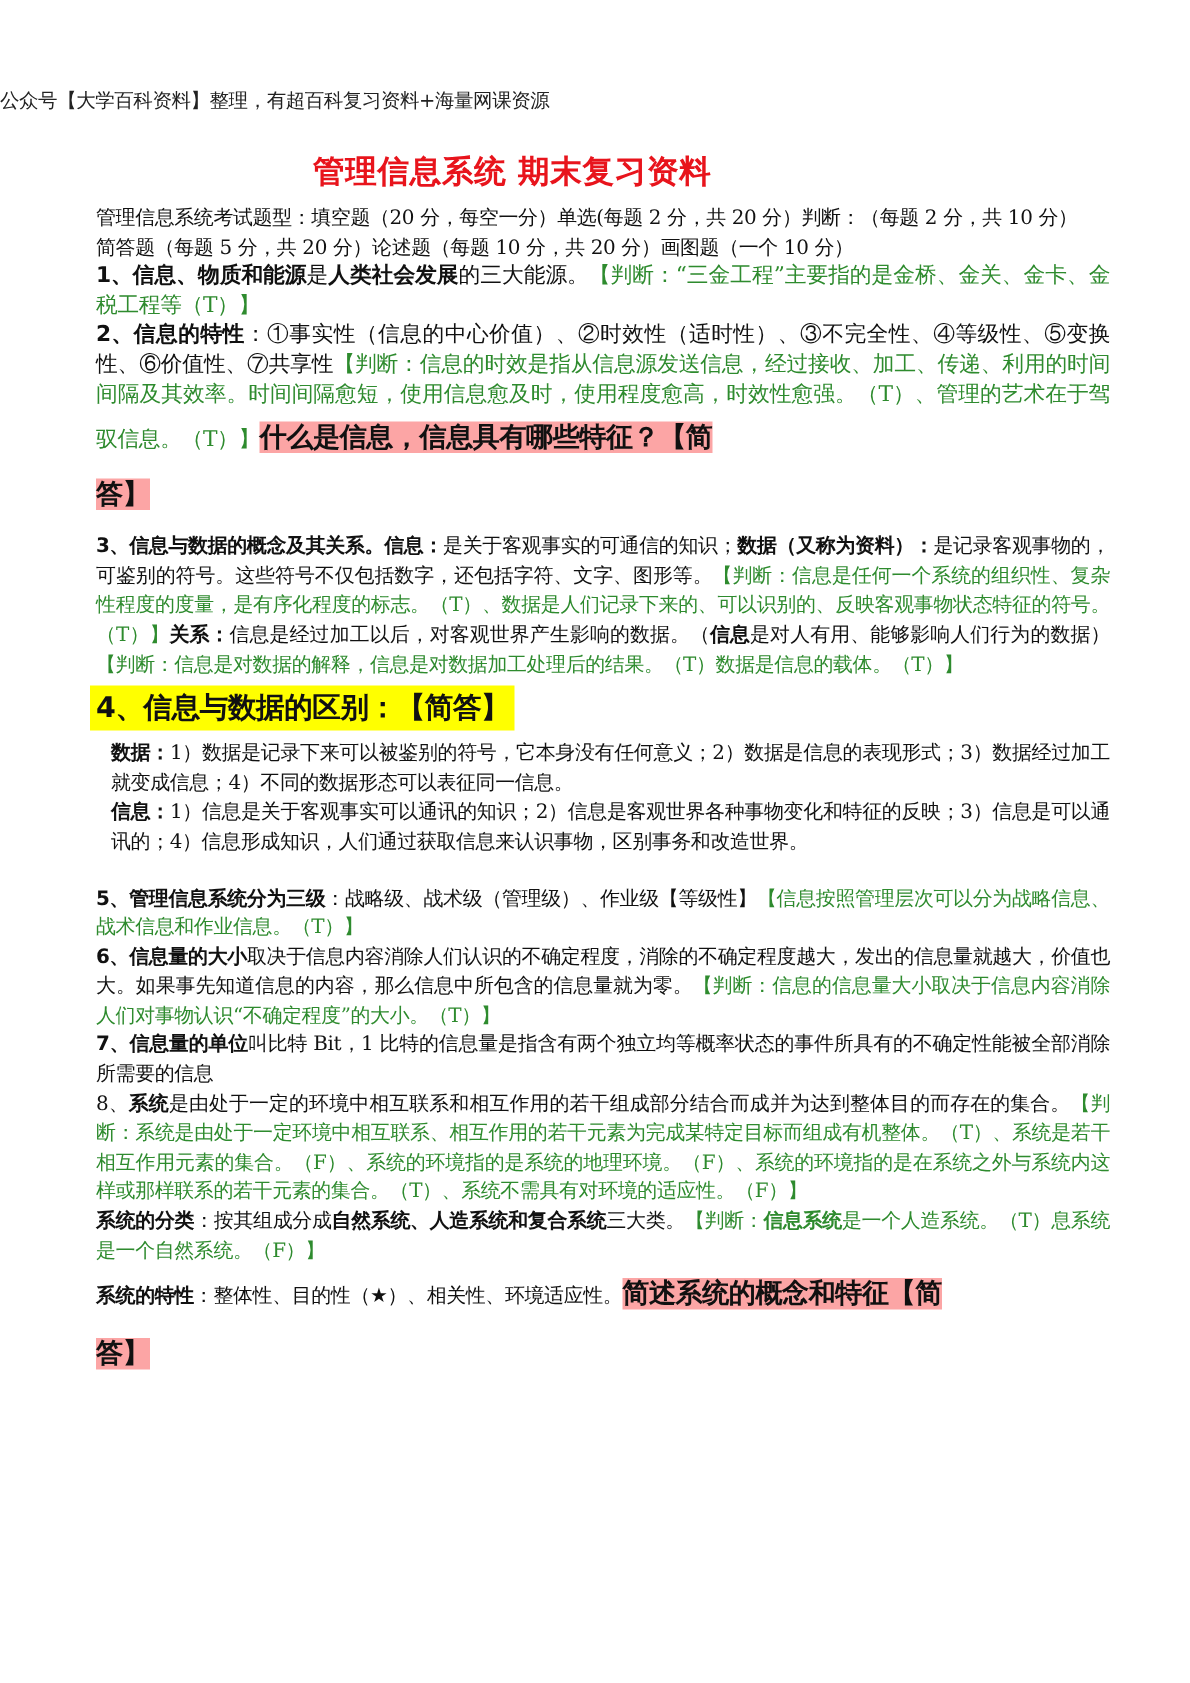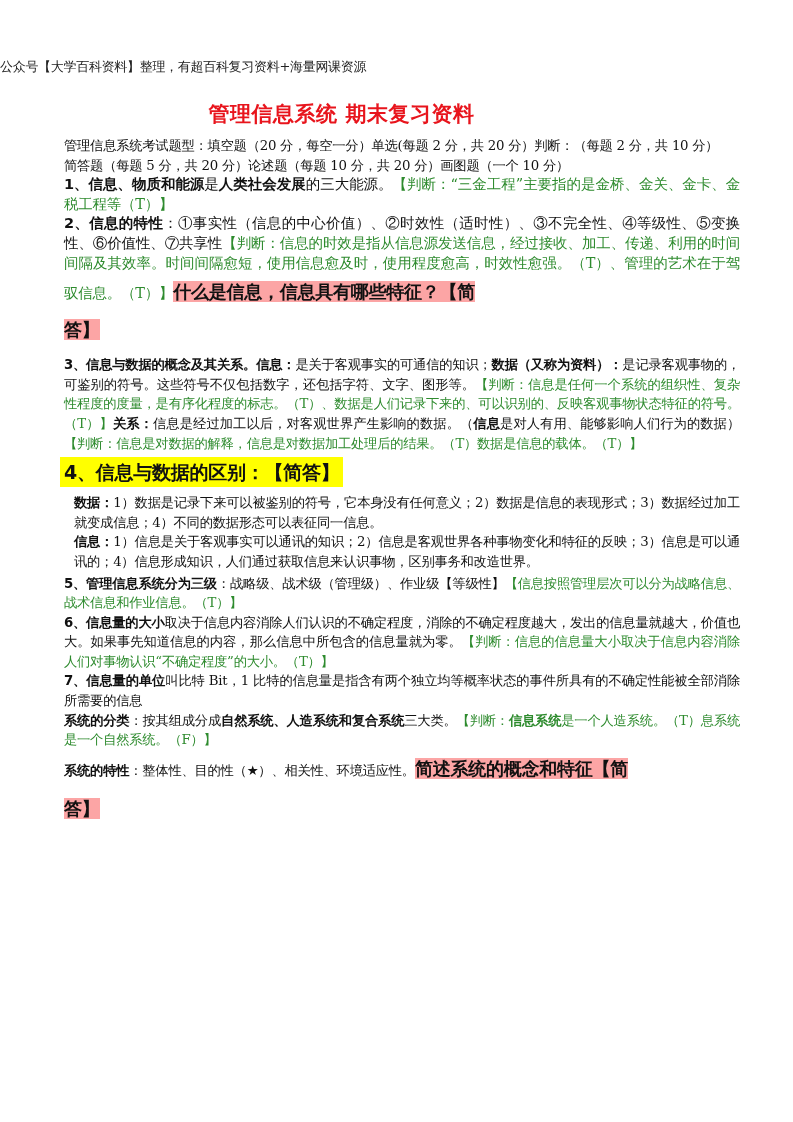--- a/index.html
+++ b/index.html
@@ -73,32 +73,35 @@
 
     <div class="sec4">4、信息与数据的区别：【简答】</div>
 
     <p class="p indent2">
       <span class="b">数据：</span><span>1）数据是记录下来可以被鉴别的符号，它本身没有任何意义；2）数据是信息的表现形式；3）数据经过加工就变成信息；4）不同的数据形态可以表征同一信息。</span>
     </p>
     <p class="p indent2">
       <span class="b">信息：</span><span>1）信息是关于客观事实可以通讯的知识；2）信息是客观世界各种事物变化和特征的反映；3）信息是可以通讯的；4）信息形成知识，人们通过获取信息来认识事物，区别事务和改造世界。</span>
     </p>
 
-    <p class="p" style="margin-top:2px;">
+    <p class="p" style="margin-top:18px;">
       <span class="b">5、管理信息系统分为三级</span><span>：</span><span>战略级、战术级（管理级）、作业级【等级性】</span><span class="g">【信息按照管理层次可以分为战略信息、战术信息和作业信息。（T）】</span>
     </p>
 
     <p class="p">
       <span class="b">6、信息量的大小</span><span>取决于信息内容消除人们认识的不确定程度，消除的不确定程度越大，发出的信息量就越大，价值也大。如果事先知道信息的内容，那么信息中所包含的信息量就为零。</span><span class="g">【判断：信息的信息量大小取决于信息内容消除人们对事物认识“不确定程度”的大小。（T）】</span>
     </p>
 
     <p class="p">
       <span class="b">7、信息量的单位</span><span>叫比特 Bit，1 比特的信息量是指含有两个独立均等概率状态的事件所具有的不确定性能被全部消除所需要的信息</span>
     </p>
 
+    <p class="p">
+      <span>8、</span><span class="b">系统</span><span>是由处于一定的环境中相互联系和相互作用的若干组成部分结合而成并为达到整体目的而存在的集合。</span><span class="g">【判断：系统是由处于一定环境中相互联系、相互作用的若干元素为完成某特定目标而组成有机整体。（T）、系统是若干相互作用元素的集合。（F）、系统的环境指的是系统的地理环境。（F）、系统的环境指的是在系统之外与系统内这样或那样联系的若干元素的集合。（T）、系统不需具有对环境的适应性。（F）】</span>
+    </p>
 
     <p class="p">
       <span class="b">系统的分类</span><span>：</span><span>按其组成分成</span><span class="b">自然系统、人造系统和复合系统</span><span>三大类。</span><span class="g">【判断：</span><span class="gb">信息系统</span><span class="g">是一个人造系统。（T）息系统是一个自然系统。（F）】</span>
     </p>
 
     <p class="p hl-line">
       <span class="b">系统的特性</span><span>：</span><span>整体性、目的性（</span><span class="star">★</span><span>）、相关性、环境适应性。</span><span class="hl">简述系统的概念和特征【简</span>
     </p>
     <p class="p hl-line"><span class="hl">答】</span></p>
 

